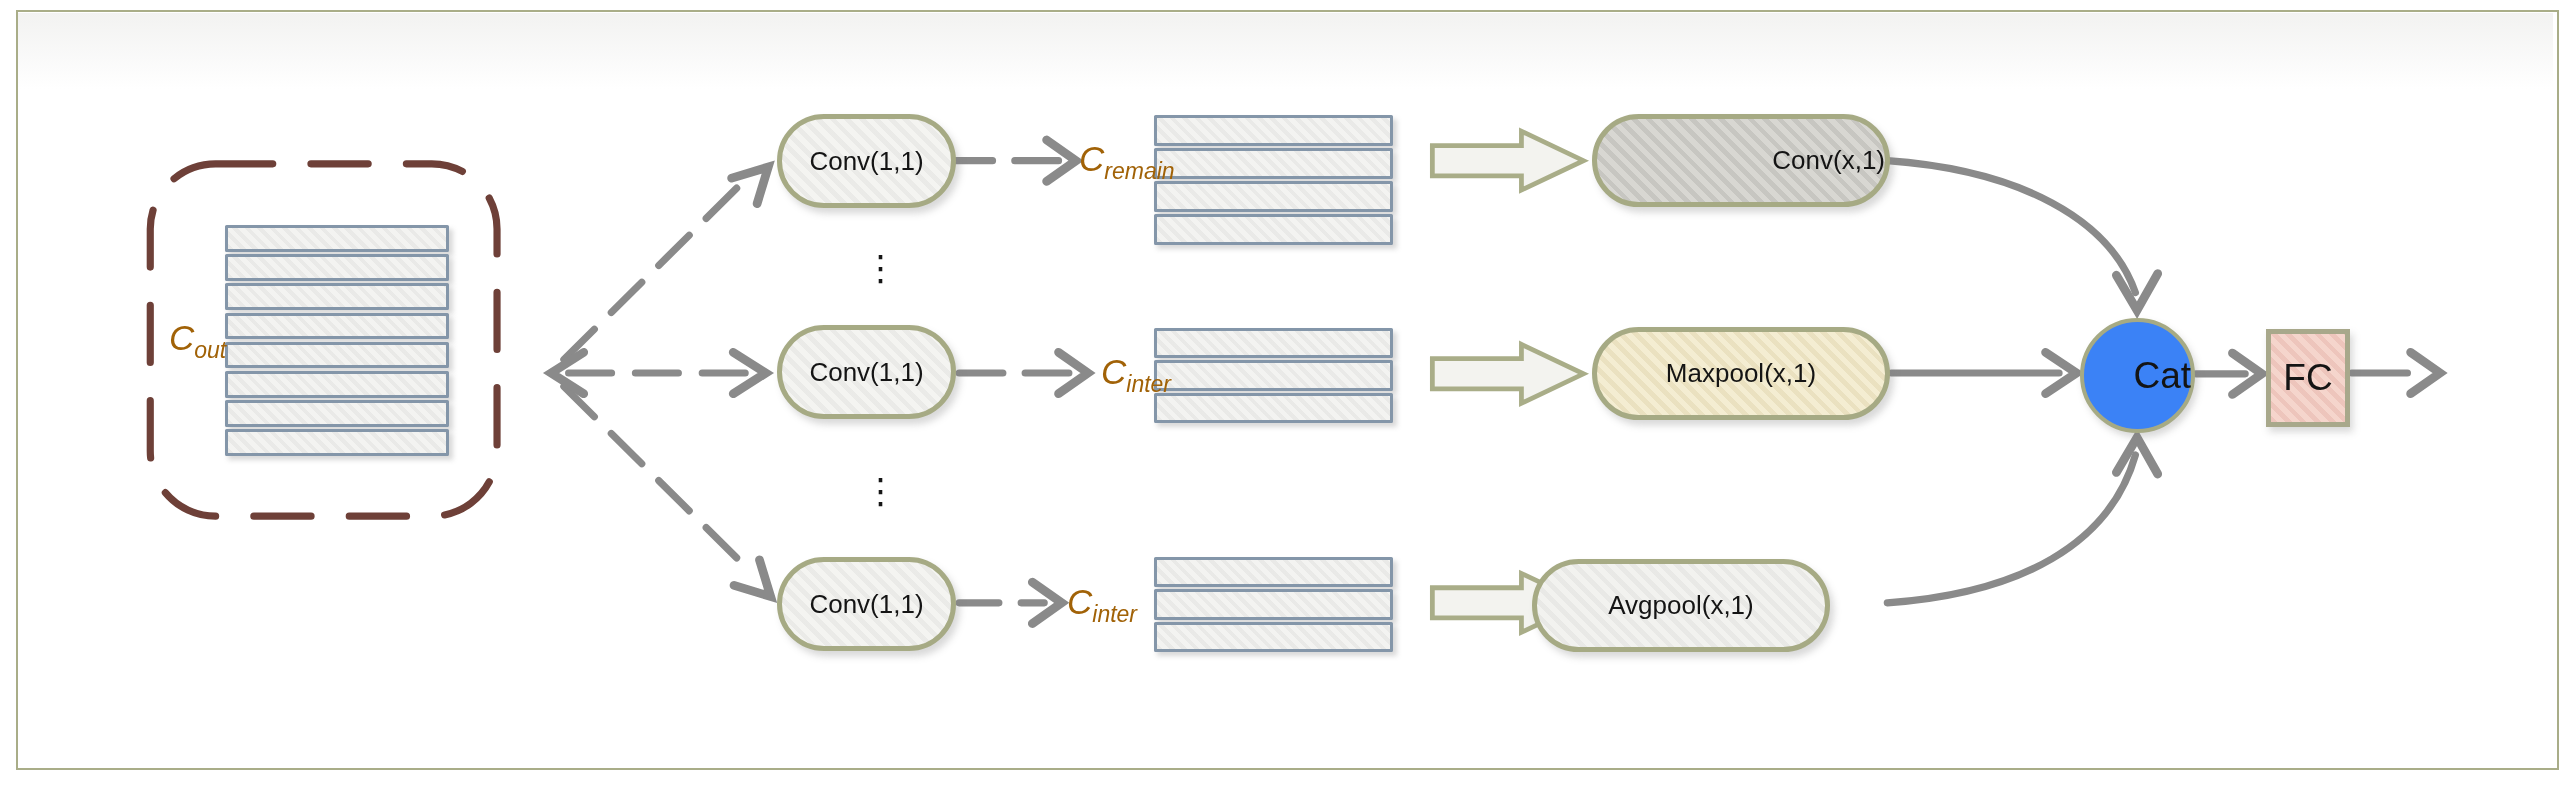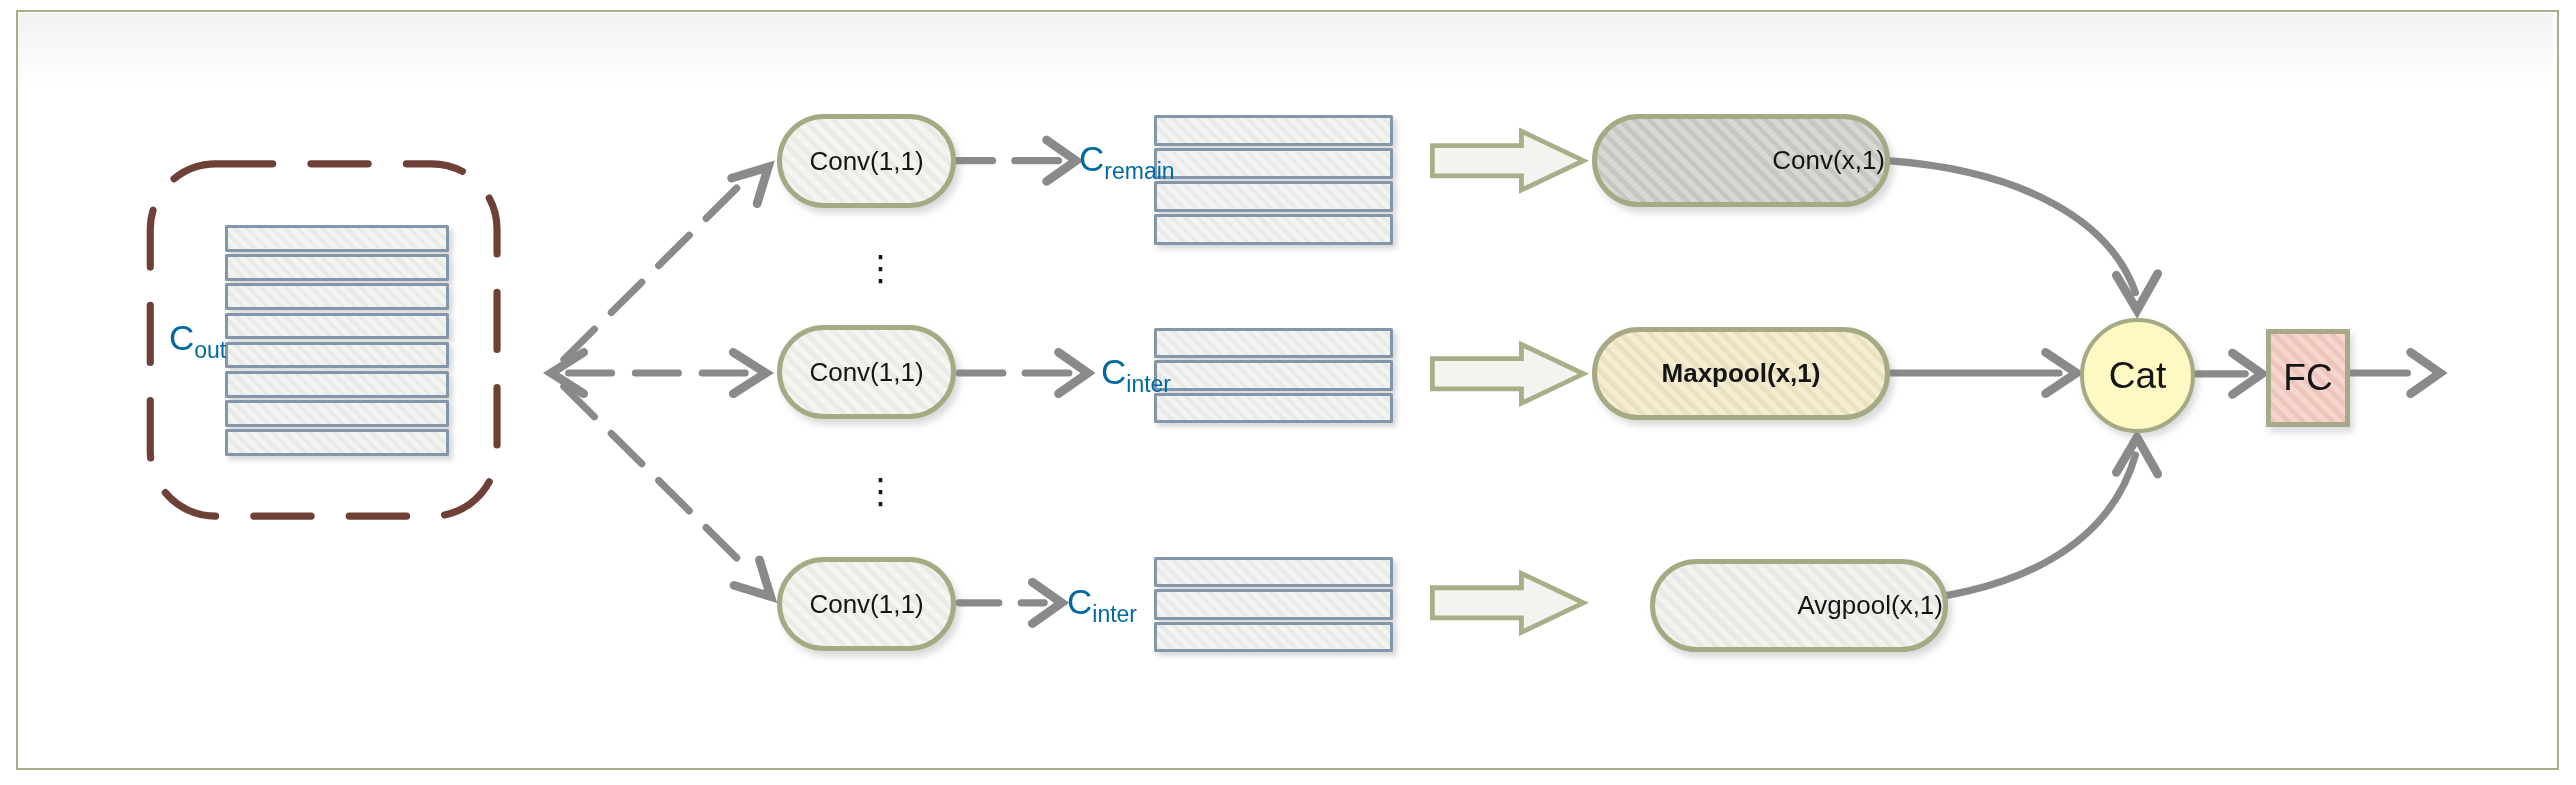--- a/index.html
+++ b/index.html
@@ -20,32 +20,32 @@
 
   
   .pill{position:absolute;box-sizing:border-box;border:5.6px solid #a6aa84;border-radius:51px;
         display:flex;align-items:center;justify-content:center;font-size:26px;z-index:3;
         background-color:#f4f4f1;
         background-image:repeating-linear-gradient(45deg,rgba(150,150,150,0.10) 0 4.8px,rgba(255,255,255,0) 4.8px 10.3px);
         box-shadow:4px 5.6px 7.2px rgba(130,130,130,0.30);}
   .pill.convx{background-color:#d8d7d2;
         background-image:repeating-linear-gradient(45deg,rgba(110,110,105,0.16) 0 4.8px,rgba(255,255,255,0) 4.8px 10.3px);justify-content:flex-end;}
   .pill.maxpool{background-color:#f4edd2;
-        background-image:repeating-linear-gradient(45deg,rgba(190,170,110,0.18) 0 4.8px,rgba(255,255,255,0) 4.8px 10.3px);font-weight:bold;}
+        background-image:repeating-linear-gradient(45deg,rgba(190,170,110,0.18) 0 4.8px,rgba(255,255,255,0) 4.8px 10.3px);}
   .pill.avgpool{background-color:#f2f2ef;}
   .catnode{position:absolute;left:2080px;top:318px;width:115px;height:115px;box-sizing:border-box;
-        border:4.8px solid #a6aa84;border-radius:50%;background:#fef9c3;display:flex;align-items:center;
-        justify-content:center;font-size:37px;z-index:3;box-shadow:3.2px 4.8px 7.2px rgba(130,130,130,0.30);}
+        border:4.8px solid #a6aa84;border-radius:50%;background:#3b82f6;display:flex;align-items:center;
+        justify-content:flex-end;font-size:37px;z-index:3;box-shadow:3.2px 4.8px 7.2px rgba(130,130,130,0.30);}
   .fcnode{position:absolute;left:2266px;top:329px;width:84px;height:98px;box-sizing:border-box;
         border:5.6px solid #a8a88b;background-color:#f5d5cc;display:flex;align-items:center;justify-content:center;
         font-size:37px;z-index:3;box-shadow:3.2px 4.8px 7.2px rgba(130,130,130,0.30);
         background-image:repeating-linear-gradient(45deg,rgba(210,140,130,0.22) 0 4.8px,rgba(255,255,255,0) 4.8px 10.3px);}
 
   
-  .clabel{position:absolute;transform:translateY(-50%);white-space:nowrap;z-index:4;color:#0369a1;}
+  .clabel{position:absolute;transform:translateY(-50%);white-space:nowrap;z-index:4;color:#a16207;font-style:italic;}
   .clabel .base{font-size:35px;}
   .clabel .sub{font-size:23px;vertical-align:-8.8px;}
   .dots{position:absolute;font-size:35px;line-height:1;z-index:3;color:#161616;}
 </style>
 </head>
 <body>
 
 <div class="canvas">
   <div class="frame"></div>
   <div class="topgrad"></div>
@@ -146,21 +146,21 @@
       <div class="bar"></div>
       <div class="bar"></div>
     </div>
 
   <div class="pill convx" style="left:1592px;top:114px;width:298px;height:93px;">
     <span>Conv(x,1)</span>
     </div>
   <div class="pill maxpool" style="left:1592px;top:327px;width:298px;height:93px;">
     <span>Maxpool(x,1)</span>
     </div>
-  <div class="pill avgpool" style="left:1650px;top:559px;width:298px;height:93px;justify-content:flex-end;">
+  <div class="pill avgpool" style="left:1532px;top:559px;width:298px;height:93px;">
     <span>Avgpool(x,1)</span>
     </div>
 
   <div class="catnode">
     <span>Cat</span>
     </div>
   <div class="fcnode">
     <span>FC</span>
     </div>
 </div>

